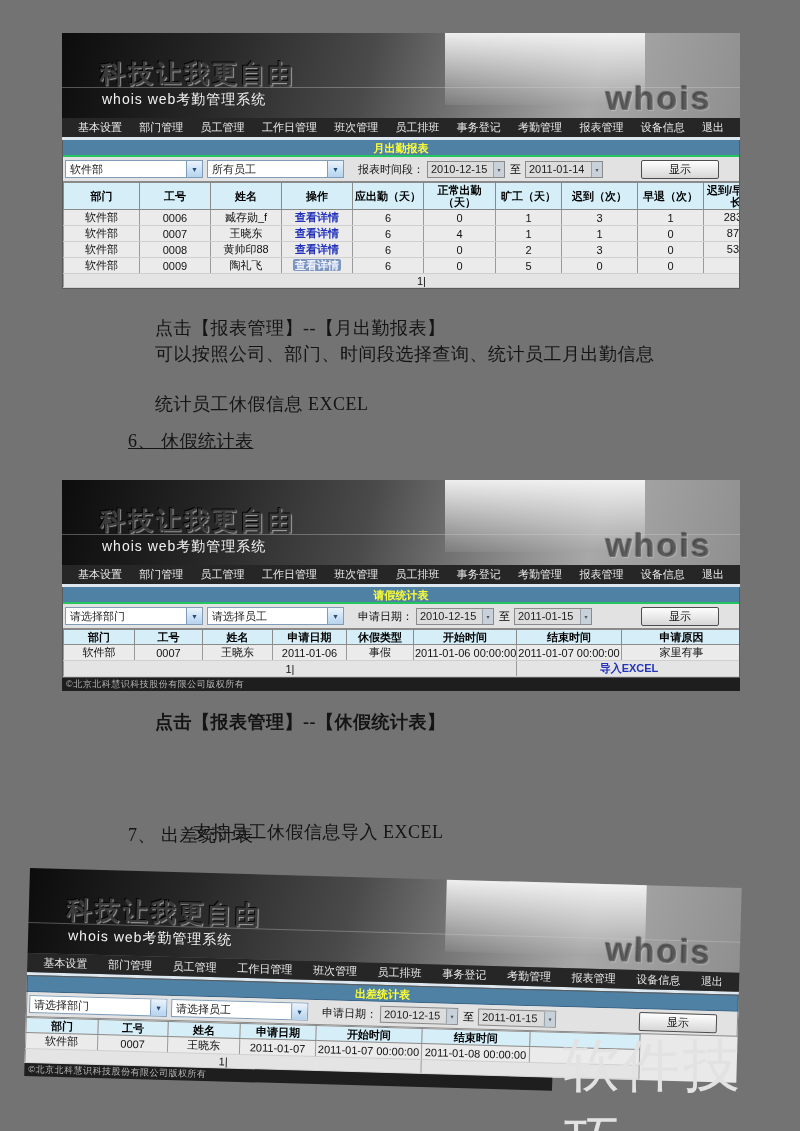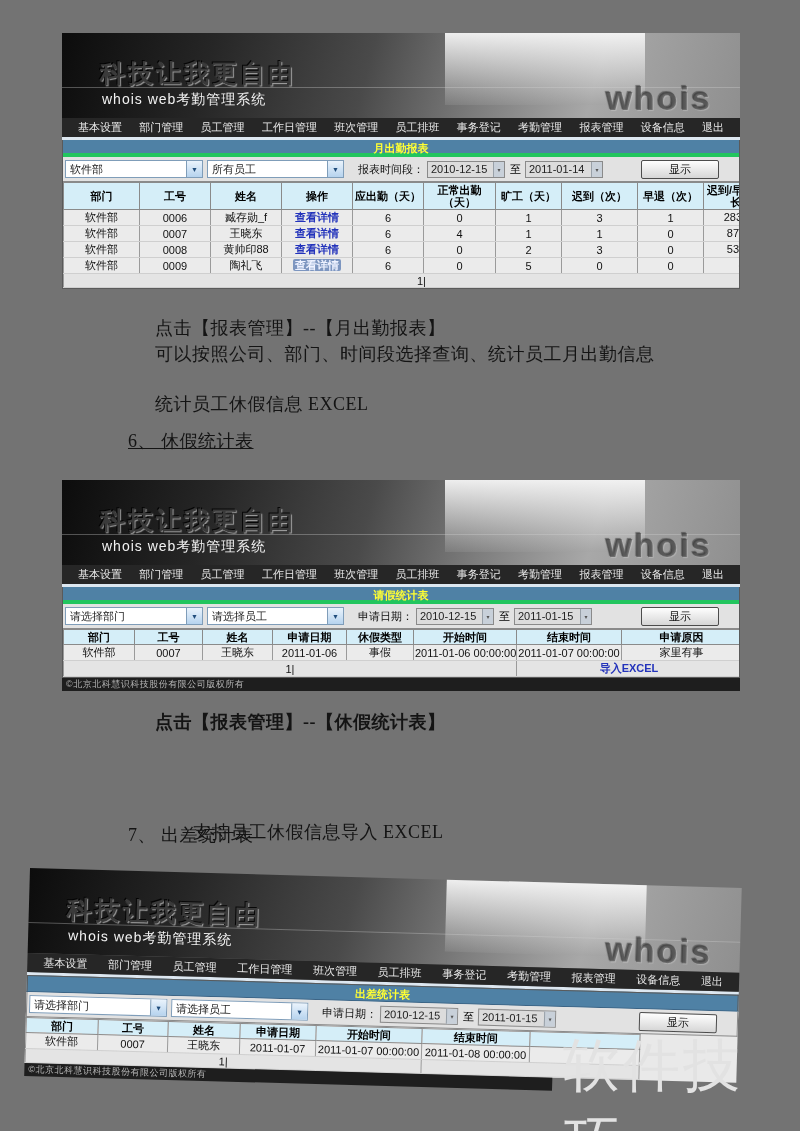--- a/index.html
+++ b/index.html
@@ -26,21 +26,21 @@
     color:rgba(55,55,55,.55); letter-spacing:2px;
     text-shadow:1px 1px 1px rgba(255,255,255,.22), -1px -1px 1px rgba(0,0,0,.4); }
 
   .shot-nav { height:19px; background:#262626; display:flex; align-items:center;
     justify-content:space-between; padding:0 16px; position:relative; z-index:1; }
   .nav-item { color:#e9e9e9; font-size:11px; white-space:nowrap; cursor:pointer; }
   .nav-gap { height:3px; background:#dde7f0; }
 
   .shot-body { border:1px solid #5a5a5a; border-top:none; background:#e9e9e9; }
   .shot-title { height:17px; background:#4f81a5; color:#ffff33; font-weight:bold; font-size:11px;
-    text-align:center; line-height:17px; border-bottom:4px solid #22c55e; }
+    text-align:center; line-height:17px; border-bottom:2px solid #22c55e; }
 
   .filter-row { height:25px; background:#e2e2e2; display:flex; align-items:center;
     padding:0 2px; border-bottom:1px solid #8a8a8a; }
   .sel { height:18px; background:#fff; border:1px solid #7f9db9; font-size:11px; color:#222;
     display:flex; align-items:center; justify-content:space-between; padding-left:4px; cursor:pointer; }
   .sel-a { width:138px; } .sel-b { width:137px; margin-left:4px; }
   .arrow-btn { width:16px; height:16px; margin-left:4px; flex:0 0 auto;
     background:linear-gradient(180deg,#eaf3fc,#b6d3ee); border-left:1px solid #7f9db9;
     display:flex; align-items:center; justify-content:center; font-size:7px; color:#214d7c; }
   .filter-label { font-size:11px; color:#111; margin-left:14px; white-space:nowrap; }

